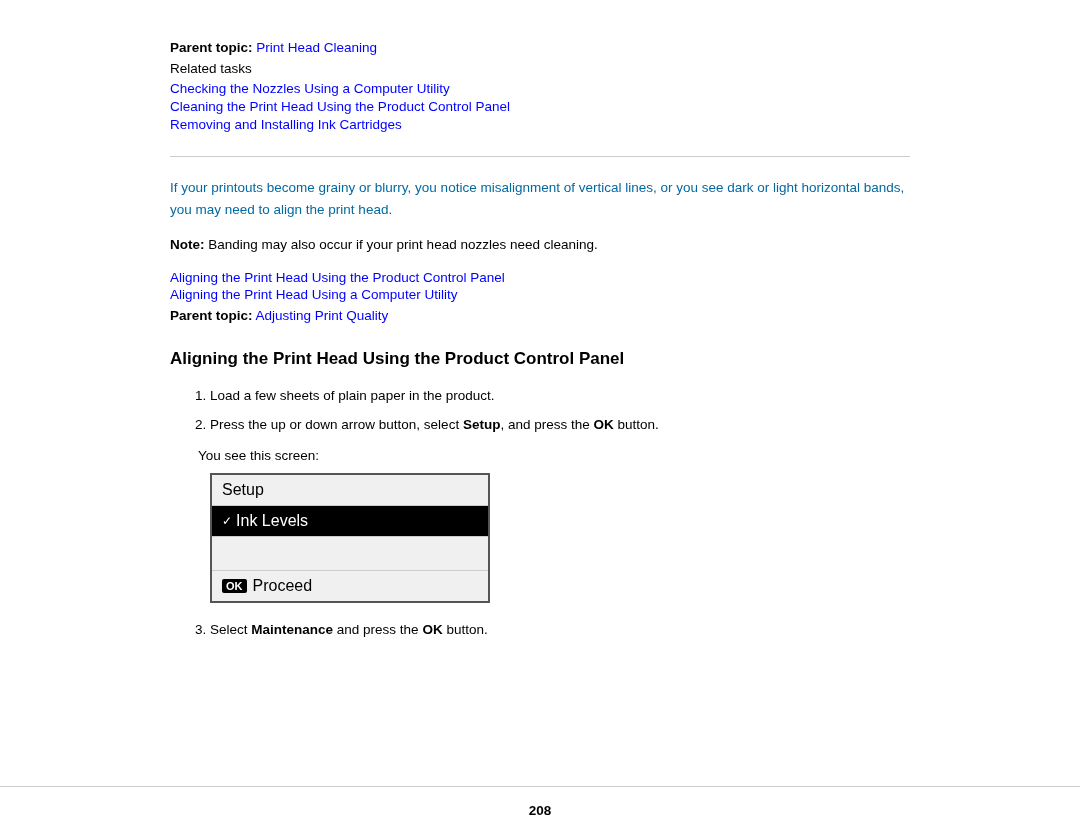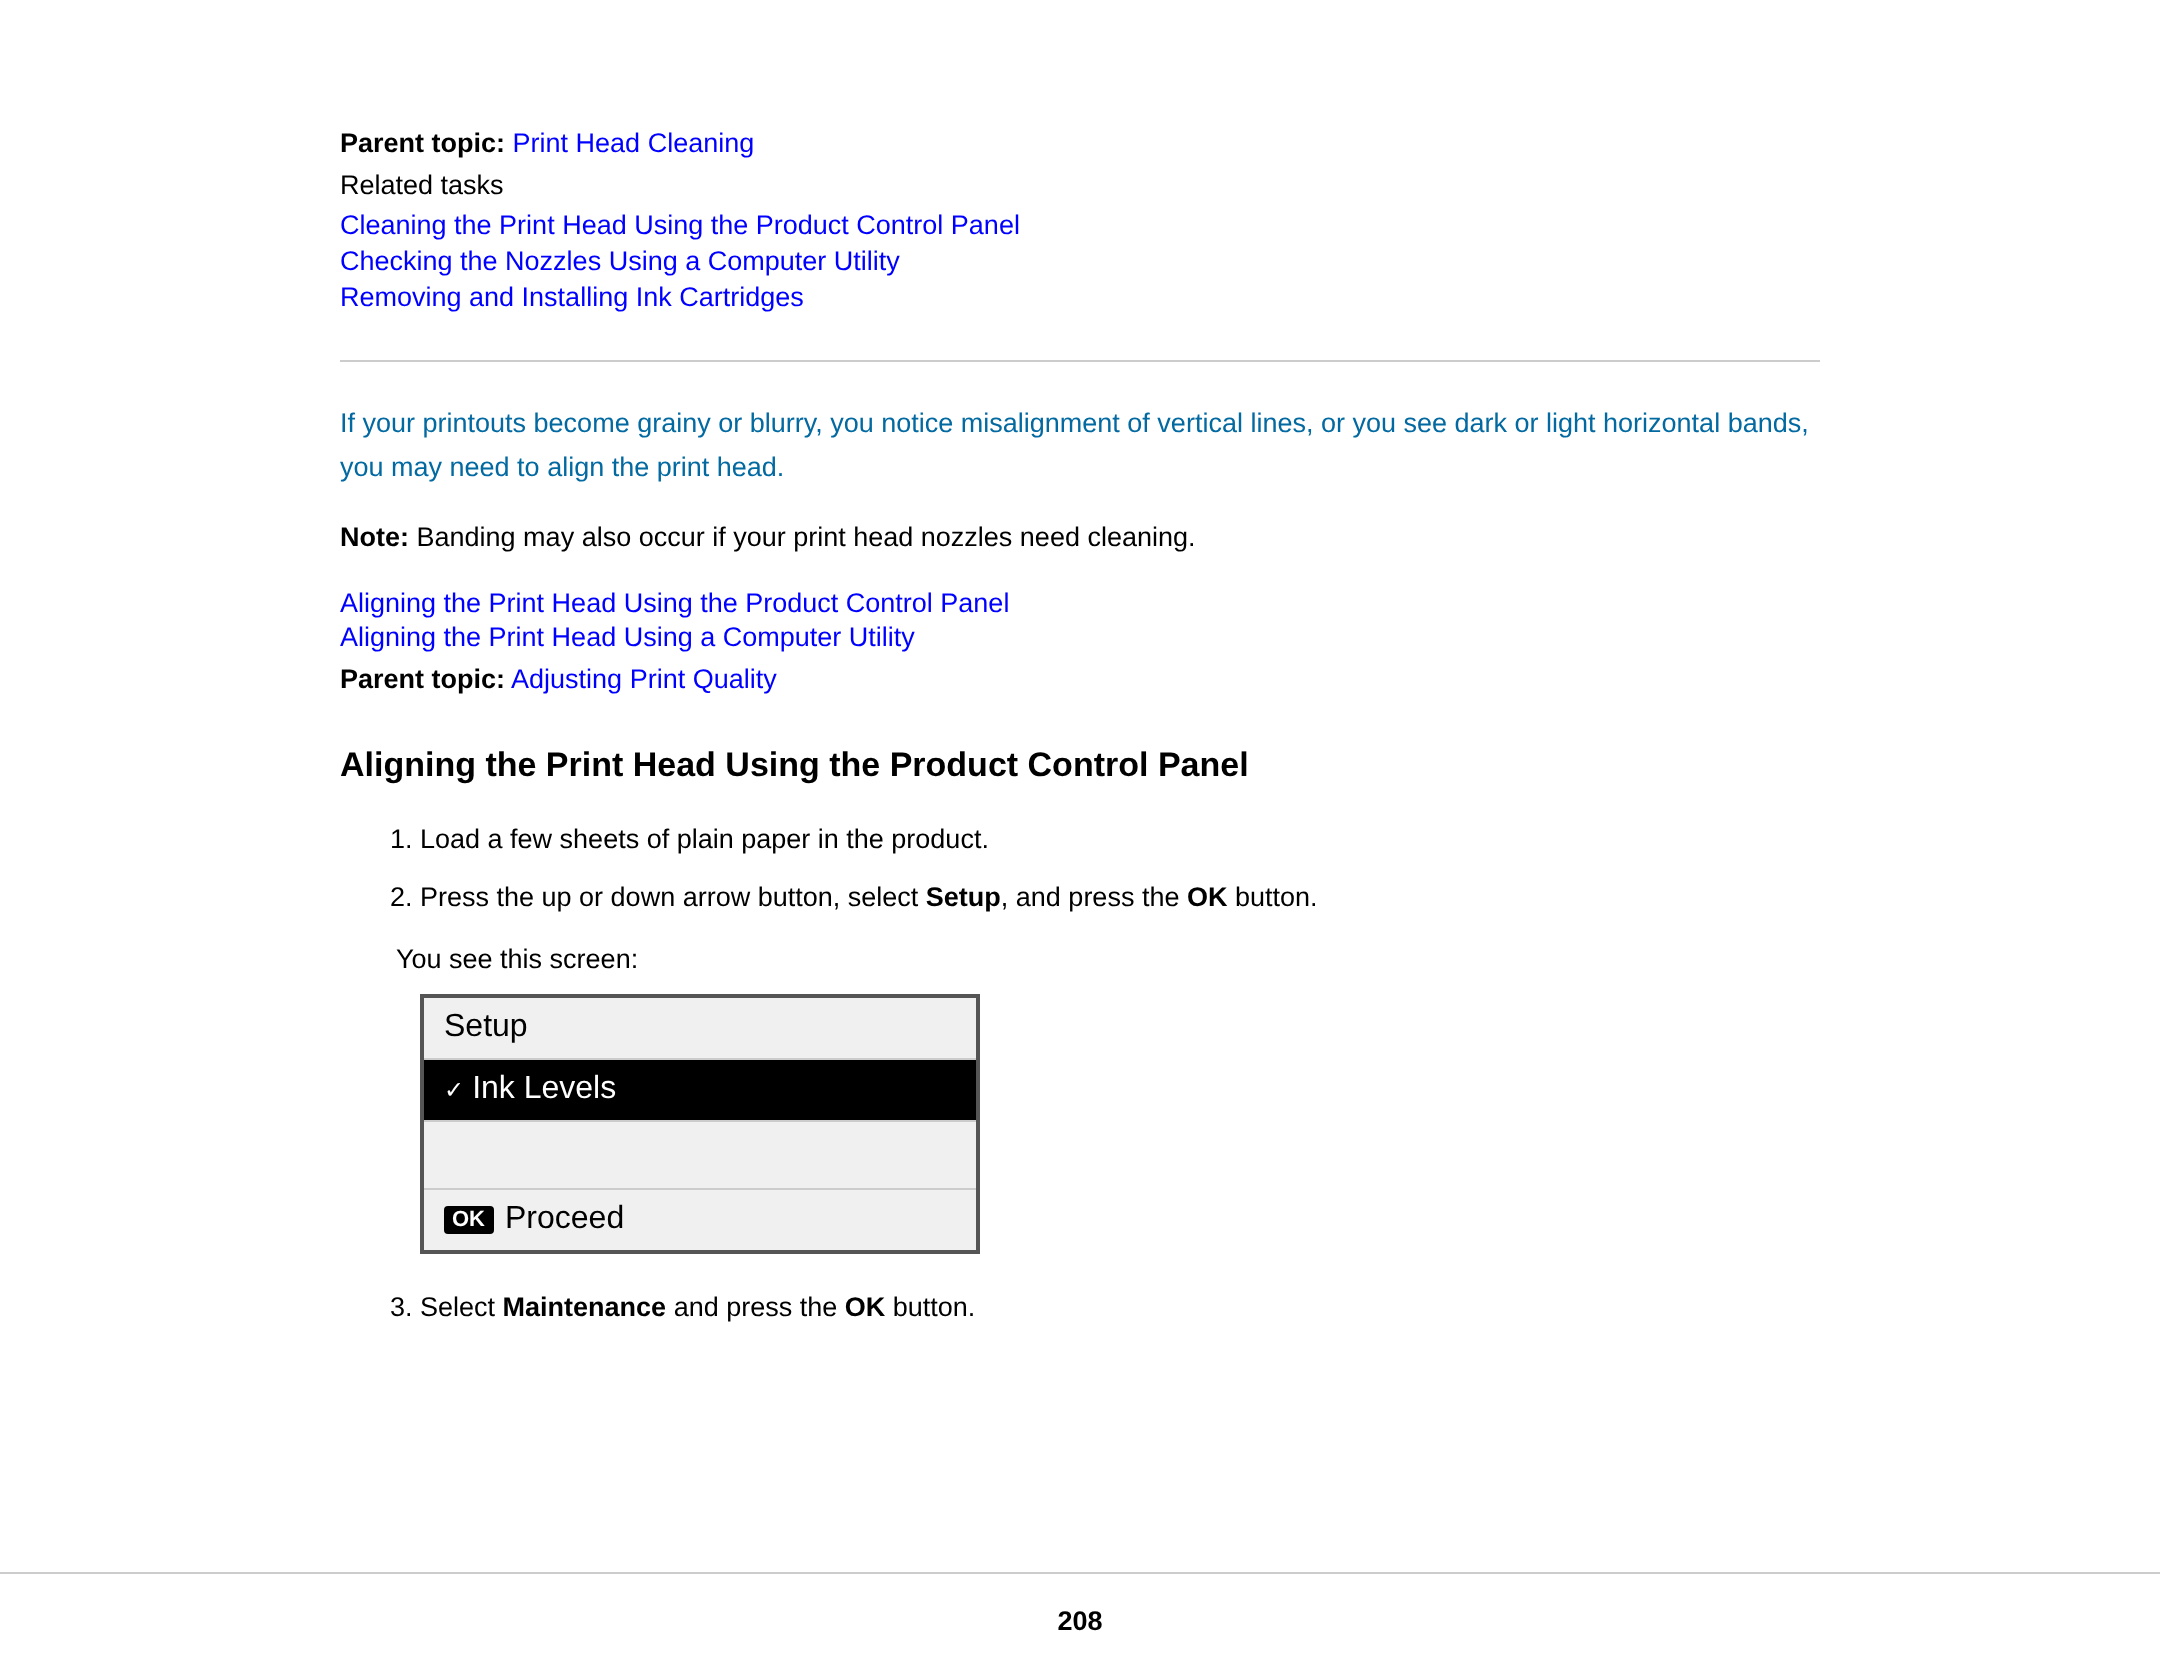--- a/index.html
+++ b/index.html
@@ -15,21 +15,21 @@
       color: #000000;
       width: 1080px;
       min-height: 834px;
       display: flex;
       flex-direction: column;
     }
 
     .page-container {
       max-width: 780px;
       margin: 0 auto;
-      padding: 64px 20px 40px 20px;
+      padding: 40px 20px 40px 20px;
       flex: 1;
     }
 
     .top-meta {
       margin-bottom: 20px;
     }
 
     .parent-topic-line {
       margin-bottom: 6px;
       font-size: 13.5px;
@@ -212,24 +212,24 @@
 <div class="page-container">
 
   <div class="top-meta">
     <div class="parent-topic-line">
       <strong>Parent topic:</strong>
       <a class="link">Print Head Cleaning</a>
     </div>
     <div class="related-tasks-label">Related tasks</div>
     <ul class="link-list">
       <li>
+        <a class="link">Checking the Nozzles Using a Computer Utility</a>
+      </li>
+      <li>
         <a class="link">Cleaning the Print Head Using the Product Control Panel</a>
-      </li>
-      <li>
-        <a class="link">Checking the Nozzles Using a Computer Utility</a>
       </li>
       <li>
         <a class="link">Removing and Installing Ink Cartridges</a>
       </li>
     </ul>
   </div>
 
   <div class="section-divider"></div>
 
   <div>

